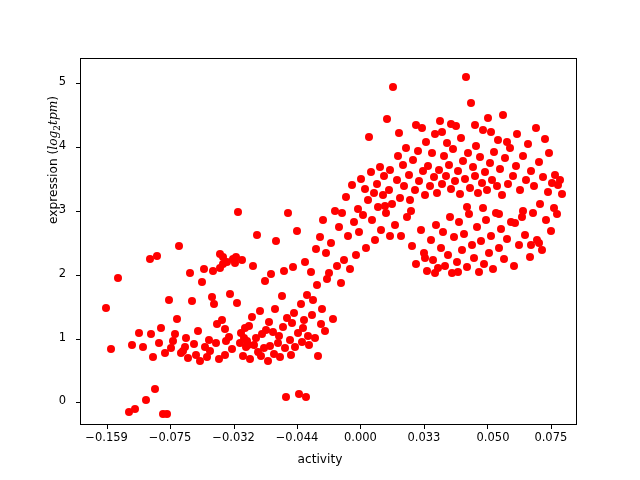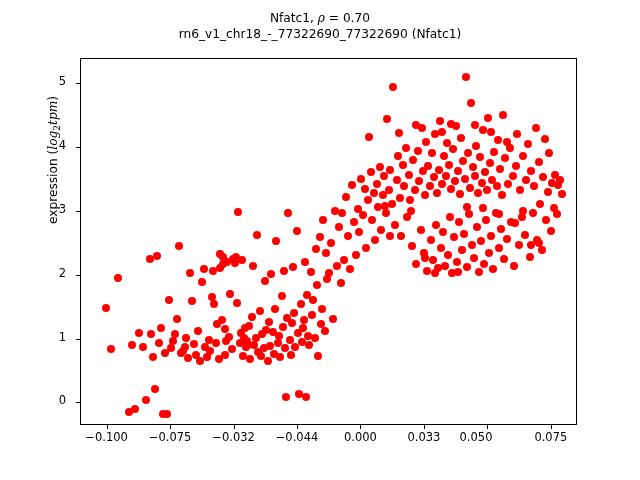--- a/index.html
+++ b/index.html
@@ -142,24 +142,20 @@
     vertical-align: sub;
     font-family: "DejaVu Serif", serif;
     font-style: normal;
   }
 </style>
 </head>
 <body>
 
 <div id="figure">
 
-  <div id="title-block">
-    <div id="title-main">Nfatc1, <span class="rho-sym">ρ</span> = 0.70</div>
-    <div id="title-sub">rn6_v1_chr18_-_77322690_77322690 (Nfatc1)</div>
-  </div>
 
   <div id="axes">
     <div id="plot-area">
         <div class="pt" style="left: 25.13px; top: 248.64px; background: rgb(255, 0, 0); width: 8px; height: 8px; margin-left: -4px; margin-top: -4px;"></div>
         <div class="pt" style="left: 29.7px; top: 290.12px; background: rgb(255, 0, 0); width: 8px; height: 8px; margin-left: -4px; margin-top: -4px;"></div>
         <div class="pt" style="left: 36.55px; top: 219.29px; background: rgb(255, 0, 0); width: 8px; height: 8px; margin-left: -4px; margin-top: -4px;"></div>
         <div class="pt" style="left: 47.97px; top: 352.64px; background: rgb(255, 0, 0); width: 8px; height: 8px; margin-left: -4px; margin-top: -4px;"></div>
         <div class="pt" style="left: 50.77px; top: 285.65px; background: rgb(255, 0, 0); width: 8px; height: 8px; margin-left: -4px; margin-top: -4px;"></div>
         <div class="pt" style="left: 53.81px; top: 350.09px; background: rgb(255, 0, 0); width: 8px; height: 8px; margin-left: -4px; margin-top: -4px;"></div>
         <div class="pt" style="left: 57.62px; top: 274.17px; background: rgb(255, 0, 0); width: 8px; height: 8px; margin-left: -4px; margin-top: -4px;"></div>
@@ -488,33 +484,33 @@
         <div class="pt" style="left: 426.18px; top: 82.75px; background: rgb(255, 0, 0); width: 8px; height: 8px; margin-left: -4px; margin-top: -4px;"></div>
         <div class="pt" style="left: 434.3px; top: 164.42px; background: rgb(255, 0, 0); width: 8px; height: 8px; margin-left: -4px; margin-top: -4px;"></div>
         <div class="pt" style="left: 442.43px; top: 151.66px; background: rgb(255, 0, 0); width: 8px; height: 8px; margin-left: -4px; margin-top: -4px;"></div>
         <div class="pt" style="left: 449.53px; top: 186.12px; background: rgb(255, 0, 0); width: 8px; height: 8px; margin-left: -4px; margin-top: -4px;"></div>
         <div class="pt" style="left: 457.66px; top: 183.56px; background: rgb(255, 0, 0); width: 8px; height: 8px; margin-left: -4px; margin-top: -4px;"></div>
       </div>
   </div>
 
   <div id="ticks-layer">
       <div class="xtick-mark" style="left: 106.65px;"></div>
-      <div class="xtick-label" style="left: 106.65px;">−0.100</div>
+      <div class="xtick-label" style="left: 106.65px;">−0.159</div>
       <div class="xtick-mark" style="left: 170.11px;"></div>
       <div class="xtick-label" style="left: 170.11px;">−0.075</div>
       <div class="xtick-mark" style="left: 233.57px;"></div>
       <div class="xtick-label" style="left: 233.57px;">−0.032</div>
       <div class="xtick-mark" style="left: 297.03px;"></div>
       <div class="xtick-label" style="left: 297.03px;">−0.044</div>
       <div class="xtick-mark" style="left: 360.48px;"></div>
       <div class="xtick-label" style="left: 360.48px;">0.000</div>
       <div class="xtick-mark" style="left: 423.94px;"></div>
       <div class="xtick-label" style="left: 423.94px;">0.033</div>
       <div class="xtick-mark" style="left: 487.4px;"></div>
-      <div class="xtick-label" style="left: 476px;">0.050</div>
+      <div class="xtick-label" style="left: 493px;">0.050</div>
       <div class="xtick-mark" style="left: 550.86px;"></div>
       <div class="xtick-label" style="left: 550.86px;">0.075</div>
       <div class="ytick-mark" style="top: 402.35px;"></div>
       <div class="ytick-label" style="top: 402.35px;">
         <span>0</span>
       </div>
       <div class="ytick-mark" style="top: 338.55px;"></div>
       <div class="ytick-label" style="top: 338.55px;">
         <span>1</span>
       </div>
@@ -529,18 +525,19 @@
       <div class="ytick-mark" style="top: 147.13px;"></div>
       <div class="ytick-label" style="top: 147.13px;">
         <span>4</span>
       </div>
       <div class="ytick-mark" style="top: 83.33px;"></div>
       <div class="ytick-label" style="top: 83.33px;">
         <span>5</span>
       </div>
     </div>
 
+  <div id="xlabel">activity</div>
 
   <div id="ylabel-wrap">
     <span id="ylabel">expression (<span class="mathit">log<span class="sub">2</span></span><span class="mathit">tpm</span>)</span>
   </div>
 
 </div>
 
 </body></html>

